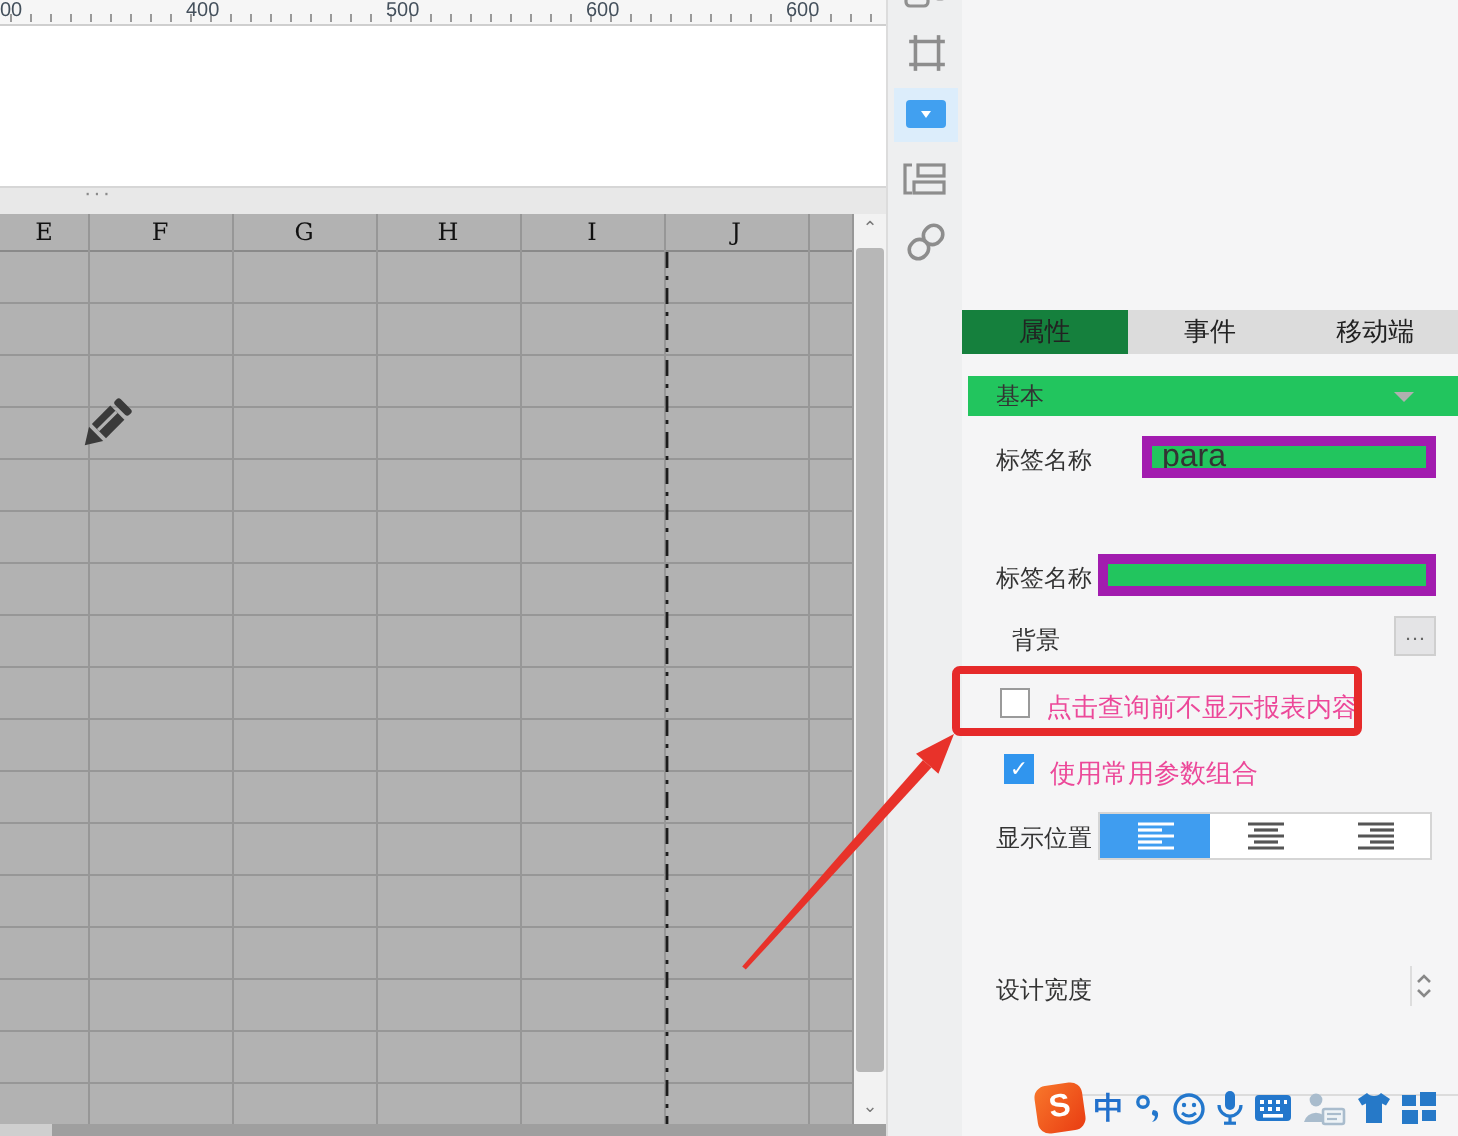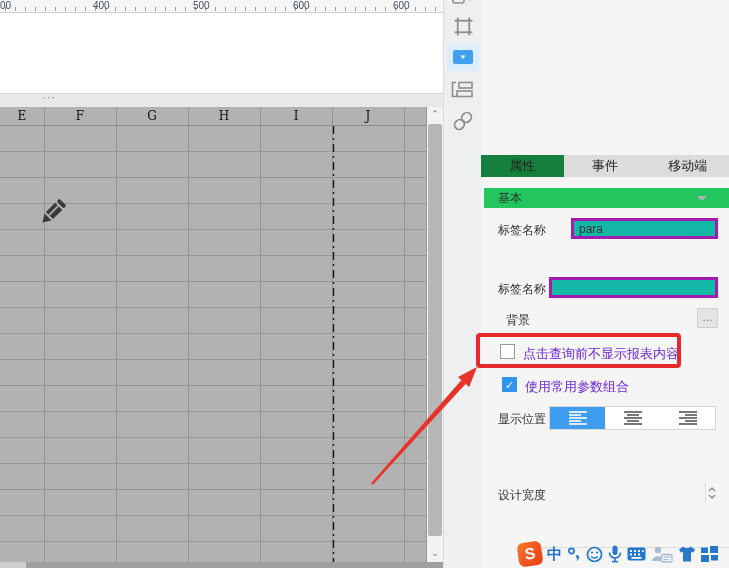--- a/index.html
+++ b/index.html
@@ -37,26 +37,26 @@
   .tool-selected-bg{position:absolute;left:3px;top:44px;width:32px;height:27px;background:#dcedfb;}
 
   
   .props{position:absolute;left:481px;top:0;width:248px;height:568px;background:#f5f5f6;}
   .tabbar{position:absolute;left:0;top:155px;width:248px;height:22px;background:#dcdcdc;display:flex;}
   .tab{flex:1;text-align:center;font-size:13px;color:#222;line-height:22px;}
   .tab.active{background:#15803d;}
   .sec-header{position:absolute;left:3px;width:245px;height:20px;background:#22c55e;font-size:12px;color:#333;line-height:20px;padding-left:14px;}
   .sec-arrow{position:absolute;right:22px;top:8px;width:0;height:0;border-left:5px solid transparent;border-right:5px solid transparent;border-top:5px solid #b0b0b0;}
   .flabel{position:absolute;font-size:12px;color:#333;}
-  .finput{position:absolute;background:#14b8a6;border:3px solid #a21caf;font-size:12px;color:#333;padding:0 5px;font-family:"Liberation Sans","DejaVu Sans",sans-serif;}
+  .finput{position:absolute;background:#22c55e;border:5px solid #a21caf;font-size:16px;color:#333;padding:0 5px;font-family:"Liberation Sans","DejaVu Sans",sans-serif;}
   .dropdown{position:absolute;background:#fff;border:1px solid #c9c9c9;font-size:12px;color:#333;line-height:18px;padding-left:6px;}
   .more-btn{position:absolute;background:#e4e4e6;border:1px solid #cfcfcf;color:#666;font-size:11px;text-align:center;line-height:16px;}
   .cb{position:absolute;width:15px;height:15px;background:#fff;border:1px solid #9a9a9a;}
   .cb.checked{background:#3095ee;border:1px solid #3095ee;color:#fff;font-size:11px;text-align:center;line-height:15px;}
-  .cb-label{position:absolute;font-size:13px;color:#6d28d9;white-space:nowrap;}
+  .cb-label{position:absolute;font-size:13px;color:#ec4899;white-space:nowrap;}
   .red-box{position:absolute;left:476px;top:333px;width:205px;height:35px;border:4px solid #e62a2a;border-radius:4px;z-index:40;}
   .segmented{position:absolute;left:549px;top:406px;width:167px;height:24px;border:1px solid #d5d5d5;background:#fff;display:flex;z-index:2;}
   .seg{flex:1;display:flex;align-items:center;justify-content:center;background:#fff;}
   .seg.sel{background:#3f9df0;}
   .spin{position:absolute;left:705px;top:483px;width:12px;height:20px;border-left:1px solid #ddd;display:flex;flex-direction:column;align-items:center;justify-content:center;gap:2px;}
 
   
   .ime-line{position:absolute;left:530px;top:547px;width:199px;height:1px;background:#dcdcdc;z-index:1;}
   .ime-bar{position:absolute;left:518px;top:540px;width:211px;height:28px;display:flex;align-items:center;gap:5px;z-index:2;}
   .sogou-logo{width:24px;height:24px;border-radius:6px;background:linear-gradient(135deg,#f8772b,#e93c12);

